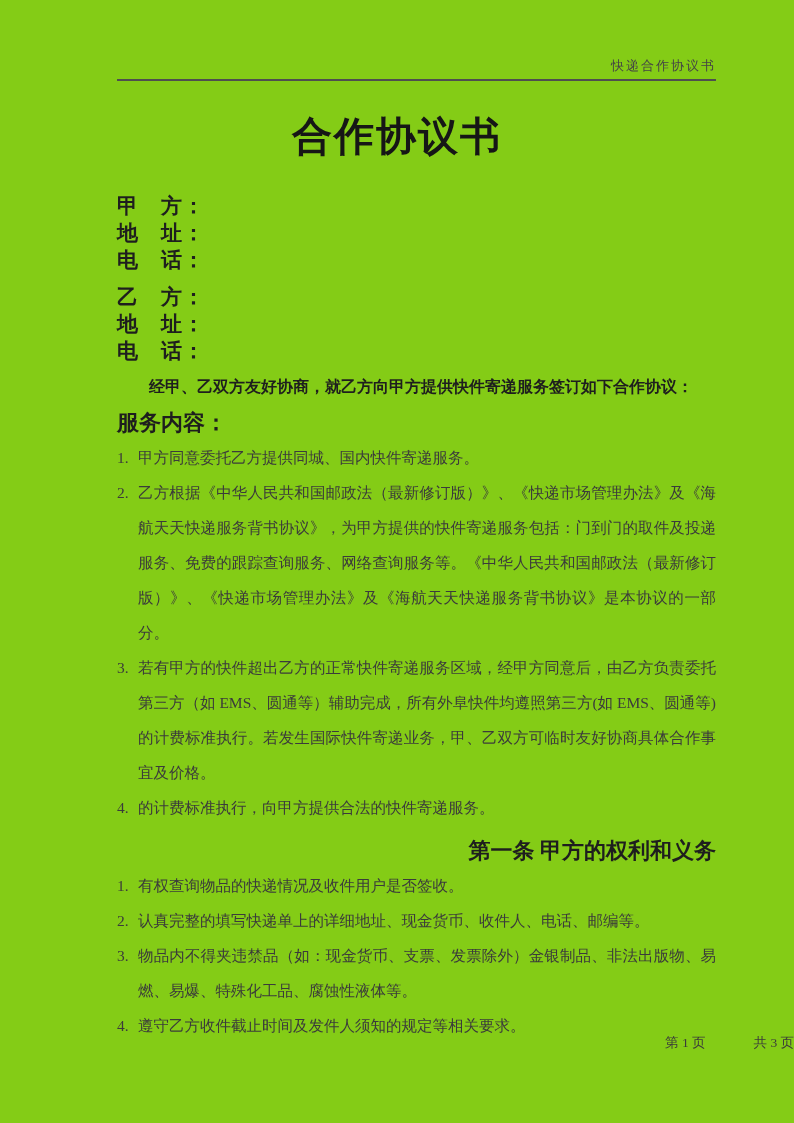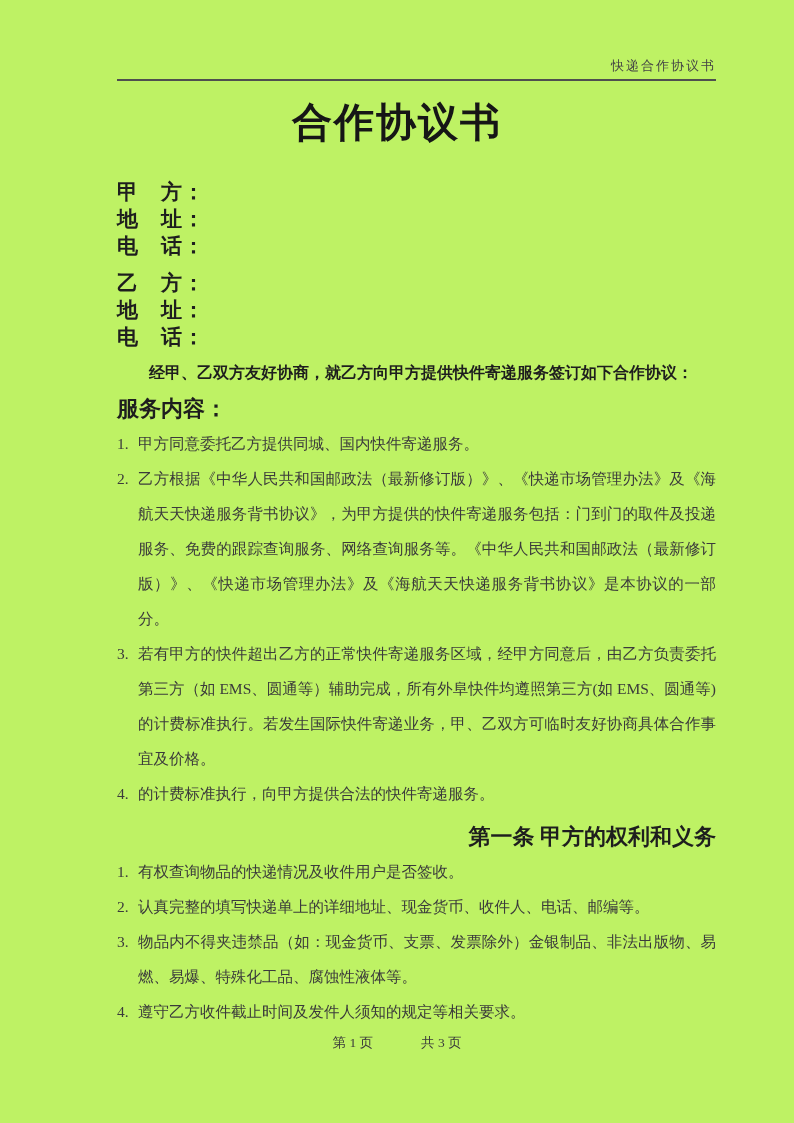--- a/index.html
+++ b/index.html
@@ -6,39 +6,39 @@
   html, body { background: #ffffff; }
   body {
     font-family: "Liberation Serif", "DejaVu Serif", serif;
     color: #3b3b3b;
   }
   .page {
     position: relative;
     width: 794px;
     height: 1123px;
     margin: 0 auto;
-    background: #bef264;
+    background: #84cc16;
     padding: 0 78px 0 117px;
     overflow: hidden;
   }
   
   .running-header {
     padding-top: 56px;
     padding-bottom: 4px;
     border-bottom: 2px solid #4f4f4f;
     text-align: right;
   }
   .running-header-text {
     font-size: 13px;
     letter-spacing: 2px;
     color: #454545;
   }
   
   .doc-title {
-    margin-top: 18px;
+    margin-top: 32px;
     margin-left: -117px;
     margin-right: -78px;
     text-align: center;
     font-size: 40px;
     font-weight: bold;
     line-height: 48px;
     color: #161616;
     letter-spacing: 2px;
   }
   
@@ -77,21 +77,21 @@
   .list-item .li-text {
     flex: 1 1 auto;
     text-align: justify;
   }
   
   .page-footer {
     position: absolute;
     left: 0;
     top: 1034px;
     width: 100%;
-    text-align: center;
+    text-align: right;
     font-size: 13.5px;
     color: #3b3b3b;
   }
   .page-footer .footer-left { margin-right: 48px; }
 </style>
 </head>
 <body>
 
 <div class="page">
 

